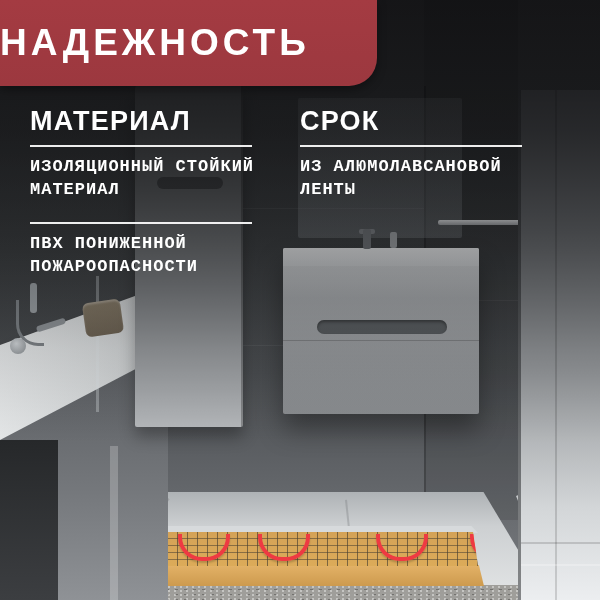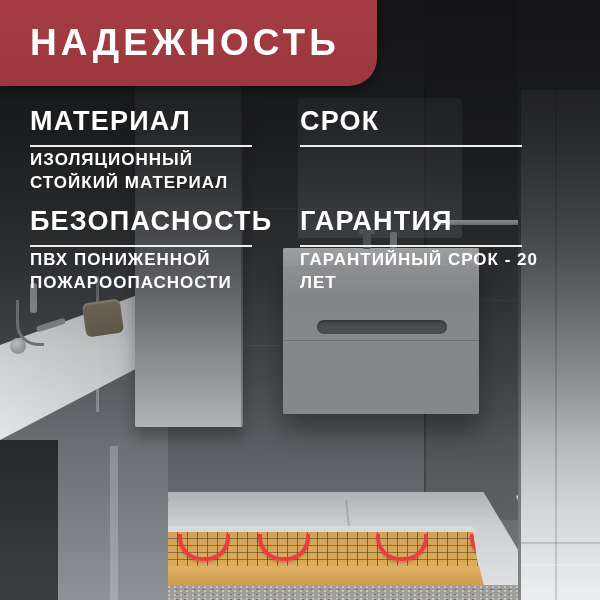--- a/index.html
+++ b/index.html
@@ -89,30 +89,30 @@
   .door-moulding-v{left:34px;top:0;width:2px;height:100%;background:rgba(0,0,0,.14);}
   .door-moulding-h1{left:0;top:452px;width:100%;height:2px;background:rgba(0,0,0,.14);}
   .door-moulding-h2{left:0;top:474px;width:100%;height:2px;background:rgba(255,255,255,.25);}
 
   
   .dim{left:0;top:0;width:600px;height:600px;pointer-events:none;
       background:linear-gradient(180deg,rgba(8,8,10,.62) 0%,rgba(8,8,10,.52) 22%,rgba(10,10,12,.32) 42%,rgba(10,10,12,.12) 58%,rgba(0,0,0,0) 74%);}
 
   
   .banner{left:0;top:0;width:377px;height:86px;border-radius:0 0 28px 0;
-      display:flex;align-items:center;padding-left:30px;z-index:30;
+      display:flex;align-items:center;z-index:30;
       box-shadow:0 4px 10px rgba(0,0,0,.35);}
   .banner h1{position:static;margin:0;color:#fff;font-size:37px;font-weight:700;letter-spacing:4px;}
   .features{left:30px;top:106px;width:545px;z-index:30;display:grid;position:absolute;
       grid-template-columns:270px 270px;grid-row-gap:12px;}
   .feature{position:relative;color:#fff;}
   .feature h3{position:static;margin:0;font-size:27px;font-weight:700;letter-spacing:1.2px;line-height:30px;}
   .feature .rule{position:static;display:block;width:222px;height:2px;background:rgba(255,255,255,.92);margin-top:9px;}
-  .feature p{position:static;margin:1px 0 0 0;max-width:252px;font-size:17px;font-weight:700;
-      letter-spacing:1px;line-height:23px;}
+  .feature p{position:static;margin:8px 0 0 0;max-width:252px;font-size:17px;font-weight:700;
+      letter-spacing:1px;line-height:23px;font-family:Liberation Mono, monospace;}
 </style>
 </head>
 <body>
 
 <div class="stage">
 
   <div class="seam-h" style="left:243px;top:208px;width:181px;"></div>
   <div class="seam-h" style="left:243px;top:345px;width:181px;"></div>
   <div class="seam-h" style="left:424px;top:300px;width:94px;"></div>
   <div class="seam-v" style="left:424px;top:86px;height:420px;"></div>
@@ -174,26 +174,21 @@
 
   <div class="features">
     <div class="feature">
       <h3>МАТЕРИАЛ</h3>
       <span class="rule"></span>
       <p>ИЗОЛЯЦИОННЫЙ СТОЙКИЙ МАТЕРИАЛ</p>
     </div>
     <div class="feature">
       <h3>СРОК</h3>
       <span class="rule"></span>
+      <p>ИЗ АЛЮМОЛАВСАНОВОЙ ЛЕНТЫ</p>
     </div>
     <div class="feature">
-      <h3>БЕЗОПАСНОСТЬ</h3>
       <span class="rule"></span>
       <p>ПВХ ПОНИЖЕННОЙ ПОЖАРООПАСНОСТИ</p>
-    </div>
-    <div class="feature">
-      <h3>ГАРАНТИЯ</h3>
-      <span class="rule"></span>
-      <p>ГАРАНТИЙНЫЙ СРОК - 20 ЛЕТ</p>
     </div>
   </div>
 
 </div>
 
 </body></html>

